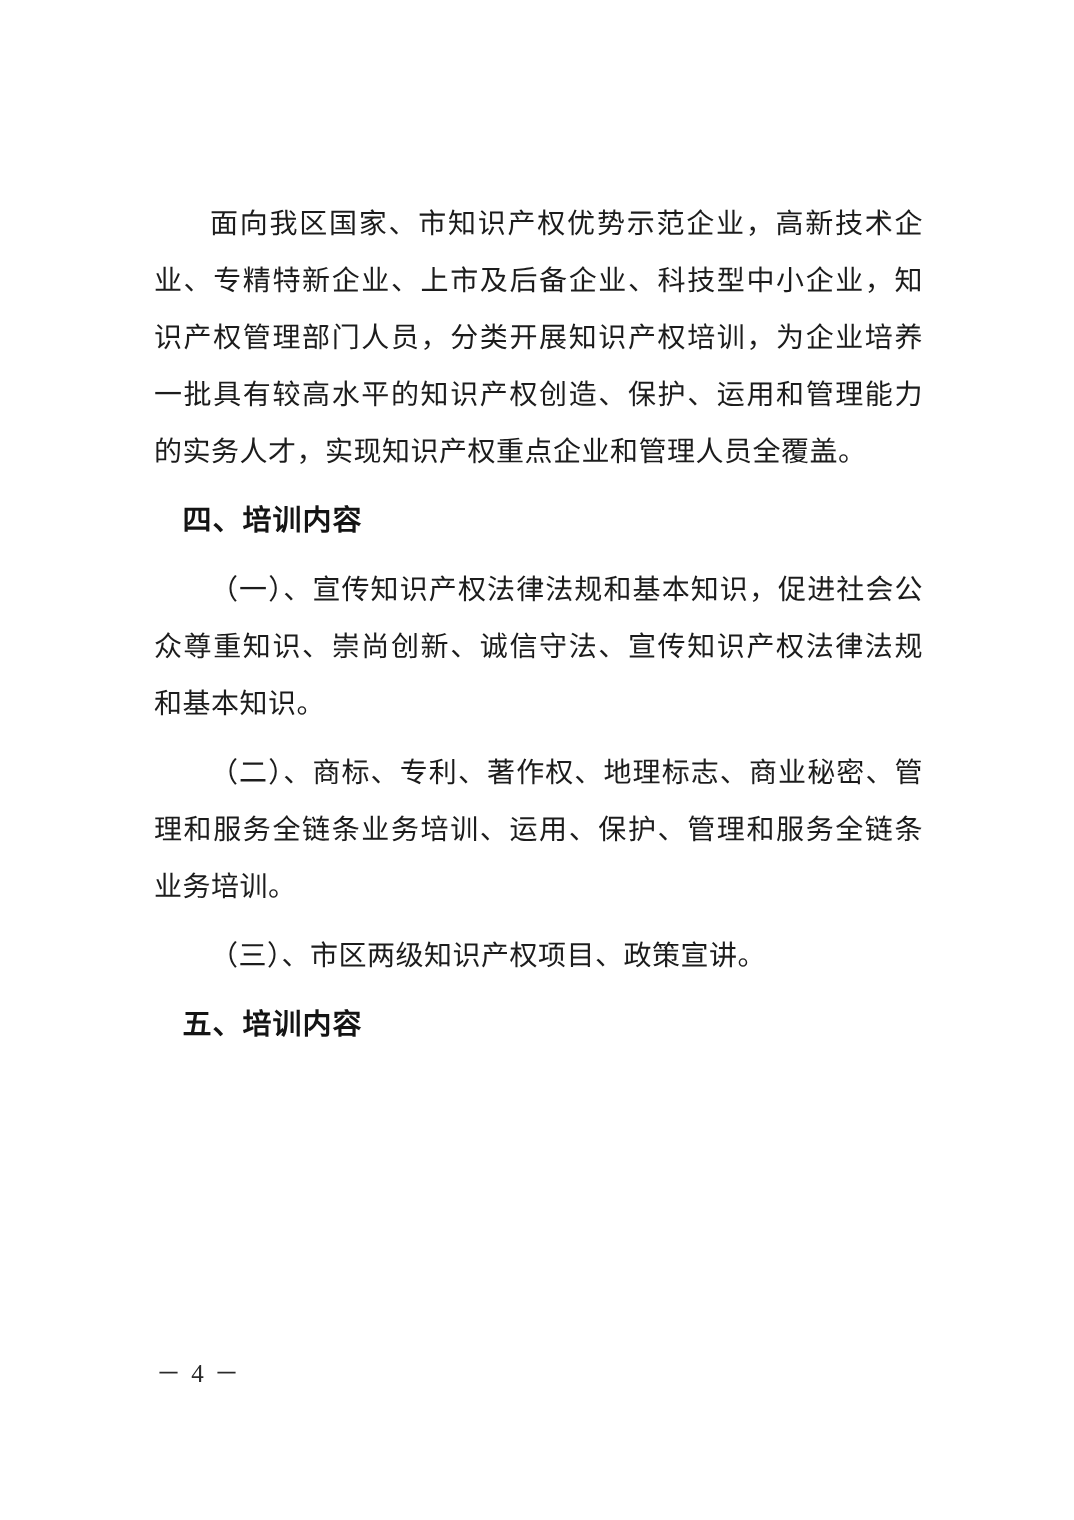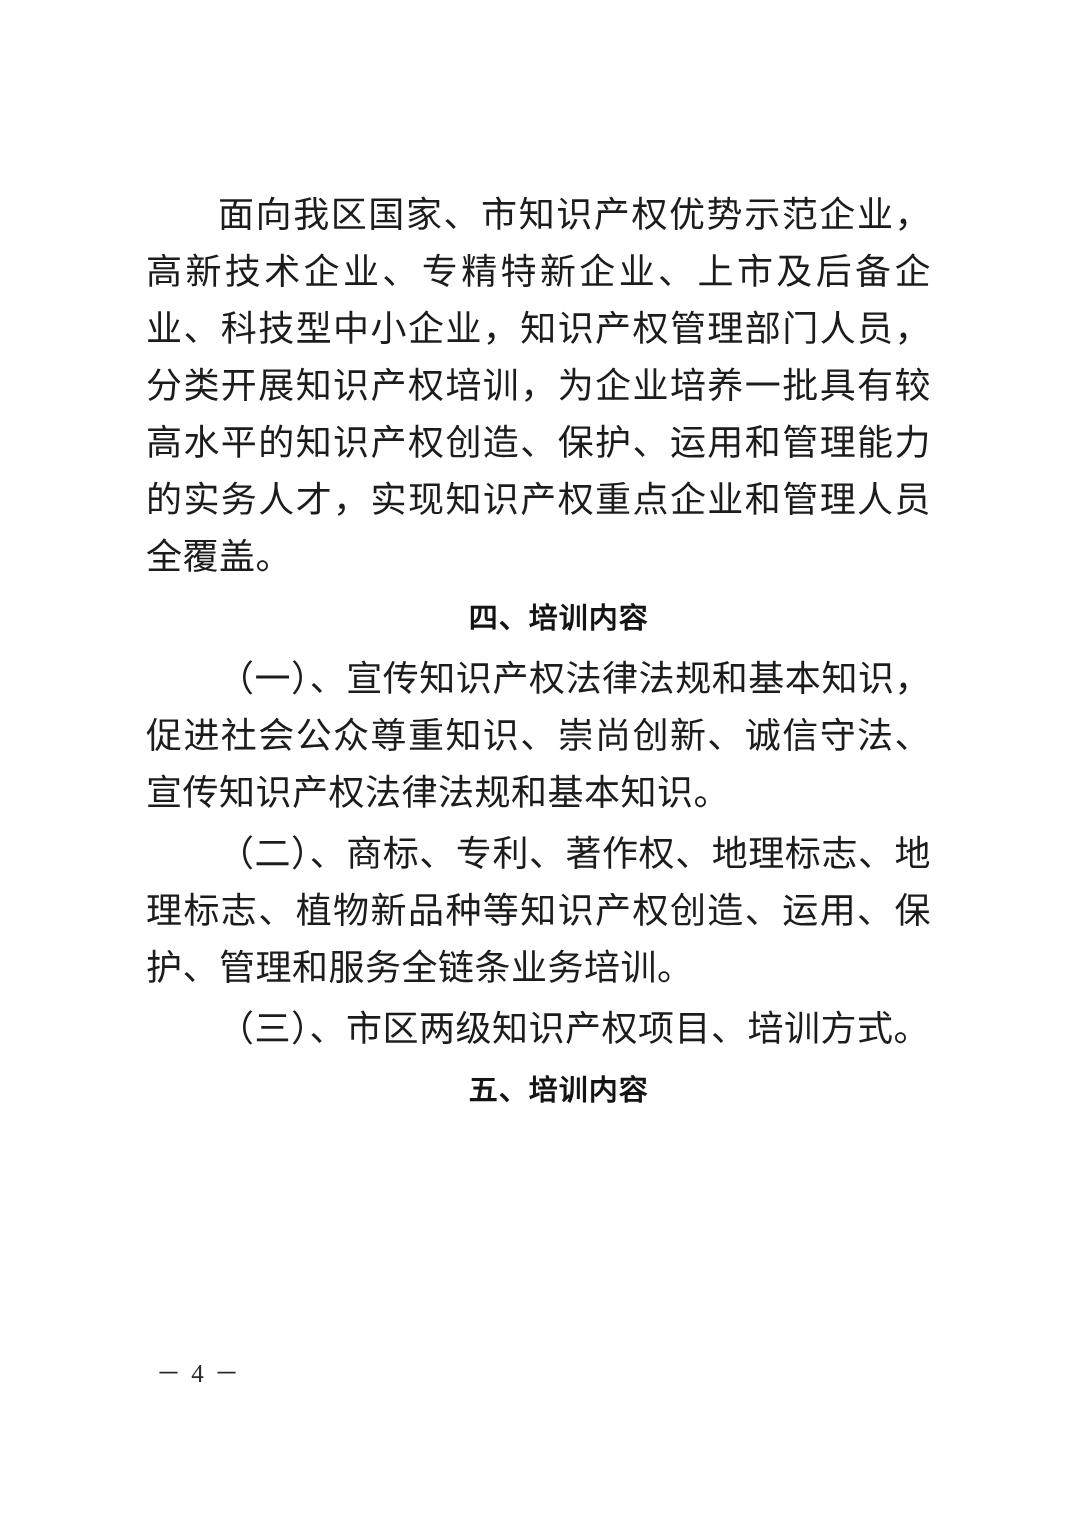--- a/index.html
+++ b/index.html
@@ -23,60 +23,59 @@
     background: #ffffff;
   }
   .content {
     position: absolute;
     top: 183px;
     left: 142px;
     width: 793px;
     color: #1c1c1c;
   }
   .para {
-    margin: 4px;
-    font-size: 36px;
+    margin: 12px;
+    font-size: 28px;
     line-height: 57px;
     text-align: justify;
     text-justify: inter-ideograph;
     text-align-last: left;
     text-indent: 2em;
     letter-spacing: 0.5px;
     color: #1c1c1c;
     font-family: "Liberation Serif", "DejaVu Serif", serif;
   }
   .heading {
     margin: 0;
     font-size: 29px;
     line-height: 57px;
     font-weight: 700;
     text-indent: 1.4em;
     letter-spacing: 1px;
     color: #141414;
     font-family: "Liberation Sans", "DejaVu Sans", sans-serif;
-    text-align: center;
   }
   .page-footer {
     position: absolute;
     top: 1356px;
     left: 156px;
     font-size: 25px;
     line-height: 36px;
     color: #2a2a2a;
     letter-spacing: 2px;
     font-family: "Liberation Serif", "DejaVu Serif", serif;
   }
 </style>
 </head>
 <body>
 
 <div class="page">
   <div class="content">
     <p class="para">面向我区国家、市知识产权优势示范企业，高新技术企业、专精特新企业、上市及后备企业、科技型中小企业，知识产权管理部门人员，分类开展知识产权培训，为企业培养一批具有较高水平的知识产权创造、保护、运用和管理能力的实务人才，实现知识产权重点企业和管理人员全覆盖。</p>
     <h2 class="heading">四、培训内容</h2>
     <p class="para">（一）、宣传知识产权法律法规和基本知识，促进社会公众尊重知识、崇尚创新、诚信守法、宣传知识产权法律法规和基本知识。</p>
-    <p class="para">（二）、商标、专利、著作权、地理标志、地理标志、植物新品种等知识产权创造、运用、保护、管理和服务全链条业务培训。</p>
-    <p class="para">（三）、市区两级知识产权项目、培训方式。</p>
+    <p class="para">（二）、商标、专利、著作权、地理标志、商业秘密、管理和服务全链条业务培训、运用、保护、管理和服务全链条业务培训。</p>
+    <p class="para">（三）、市区两级知识产权项目、政策宣讲。</p>
     <h2 class="heading">五、培训内容</h2>
   </div>
 
   <div class="page-footer">－ 4 －</div>
 </div>
 
 </body></html>

